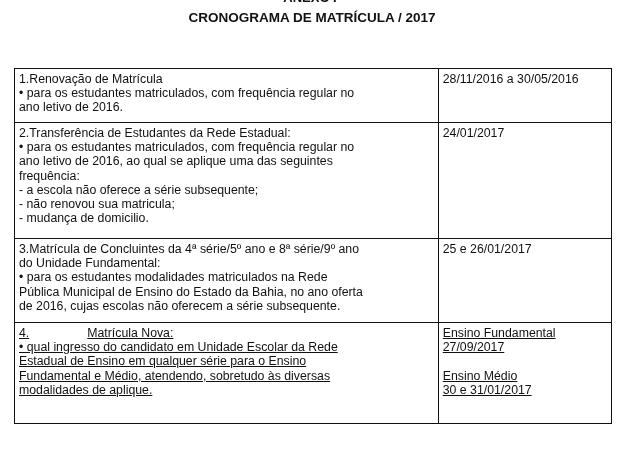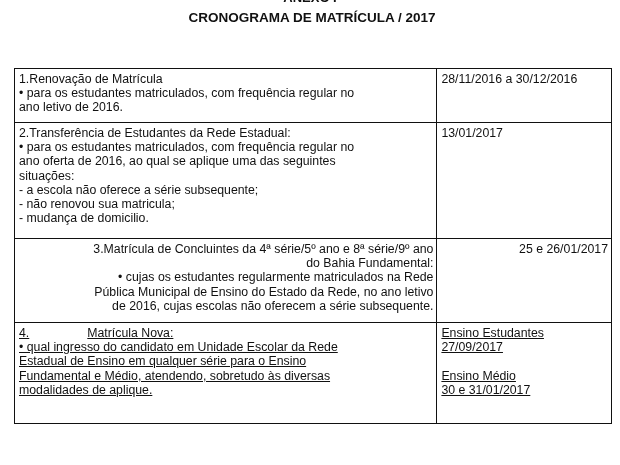--- a/index.html
+++ b/index.html
@@ -49,21 +49,21 @@
       vertical-align: top;
       text-align: left;
       font-weight: normal;
       padding: 3px 3px 2px 4px;
     }
     table.schedule .col-activity { width: 386px; }
     table.schedule .col-period { width: 196px; }
     tr.header-row th { height: 18px; }
     tr.row-1 td { height: 48px; }
     tr.row-2 td { height: 110px; }
-    tr.row-3 td { height: 78px; text-align: right; }
+    tr.row-3 td { height: 78px; }
     tr.row-4 td { height: 95px; text-decoration: underline; }
     .line { display: block; white-space: nowrap; }
     .gap { display: block; height: 14.2px; }
     .num-gap { display: inline-block; width: 58px; }
   </style>
 </head>
 <body>
 
 <div class="annex-label">ANEXO I</div>
 <div class="doc-title">CRONOGRAMA DE MATRÍCULA / 2017</div>
@@ -71,62 +71,62 @@
 <table class="schedule">
   <tbody>
 
   <tr class="row-1">
     <td>
       <span class="line">1.Renovação de Matrícula</span>
       <span class="line">• para os estudantes matriculados, com frequência regular no</span>
       <span class="line">ano letivo de 2016.</span>
     </td>
     <td>
-      <span class="line">28/11/2016 a 30/12/2016</span>
+      <span class="line">28/11/2016 a 30/05/2016</span>
     </td>
   </tr>
 
   <tr class="row-2">
     <td>
       <span class="line">2.Transferência de Estudantes da Rede Estadual:</span>
       <span class="line">• para os estudantes matriculados, com frequência regular no</span>
-      <span class="line">ano oferta de 2016, ao qual se aplique uma das seguintes</span>
-      <span class="line">situações:</span>
+      <span class="line">ano letivo de 2016, ao qual se aplique uma das seguintes</span>
+      <span class="line">frequência:</span>
       <span class="line">- a escola não oferece a série subsequente;</span>
       <span class="line">- não renovou sua matricula;</span>
       <span class="line">- mudança de domicilio.</span>
     </td>
     <td>
-      <span class="line">13/01/2017</span>
+      <span class="line">24/01/2017</span>
     </td>
   </tr>
 
   <tr class="row-3">
     <td>
       <span class="line">3.Matrícula de Concluintes da 4ª série/5º ano e 8ª série/9º ano</span>
-      <span class="line">do Bahia Fundamental:</span>
-      <span class="line">• cujas os estudantes regularmente matriculados na Rede</span>
-      <span class="line">Pública Municipal de Ensino do Estado da Rede, no ano letivo</span>
+      <span class="line">do Unidade Fundamental:</span>
+      <span class="line">• para os estudantes modalidades matriculados na Rede</span>
+      <span class="line">Pública Municipal de Ensino do Estado da Bahia, no ano oferta</span>
       <span class="line">de 2016, cujas escolas não oferecem a série subsequente.</span>
     </td>
     <td>
       <span class="line">25 e 26/01/2017</span>
     </td>
   </tr>
 
   <tr class="row-4">
     <td>
       <span class="line"><span>4.</span><span class="num-gap"></span><span>Matrícula Nova:</span></span>
       <span class="line">• qual ingresso do candidato em Unidade Escolar da Rede</span>
       <span class="line">Estadual de Ensino em qualquer série para o Ensino</span>
       <span class="line">Fundamental e Médio, atendendo, sobretudo às diversas</span>
       <span class="line">modalidades de aplique.</span>
     </td>
     <td>
-      <span class="line">Ensino Estudantes</span>
+      <span class="line">Ensino Fundamental</span>
       <span class="line">27/09/2017</span>
       <span class="gap"></span>
       <span class="line">Ensino Médio</span>
       <span class="line">30 e 31/01/2017</span>
     </td>
   </tr>
 </tbody>
   </table>
 
 </body></html>

